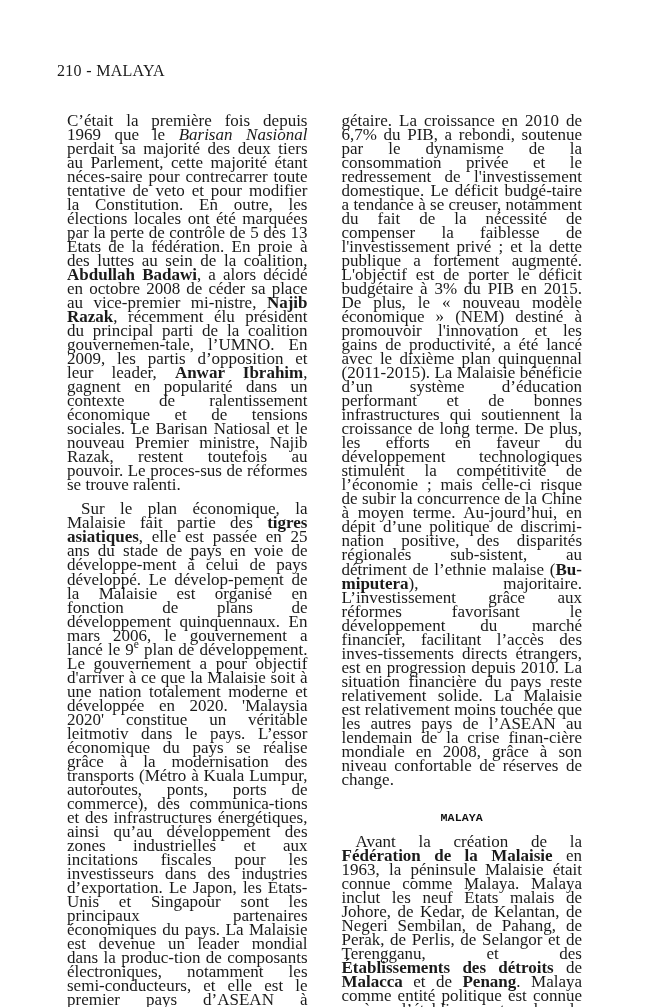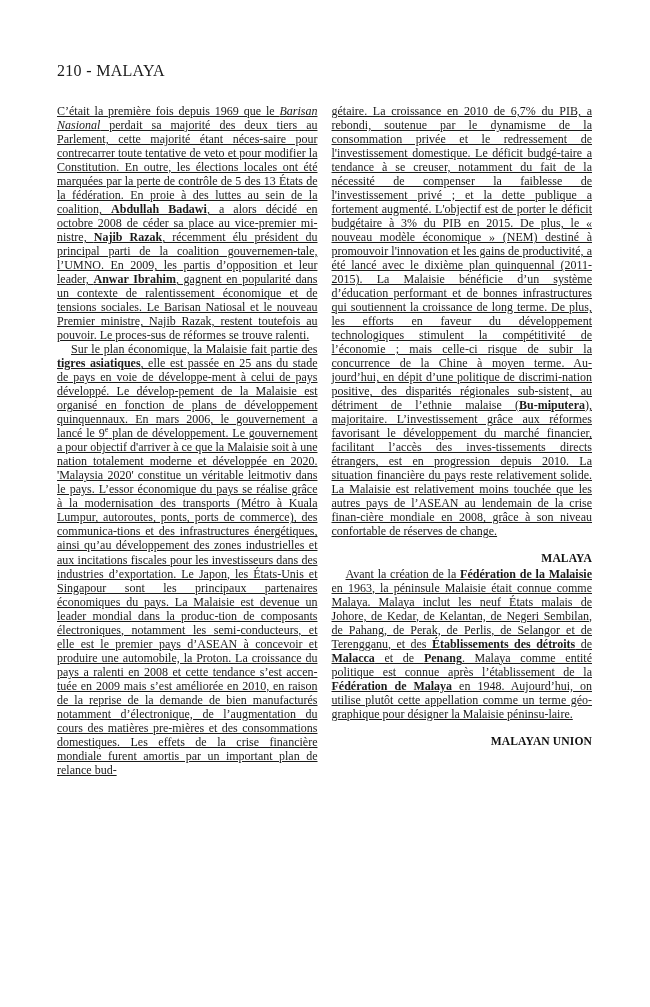--- a/index.html
+++ b/index.html
@@ -34,41 +34,41 @@
     height: 845px;
     display: flex;
     flex-direction: row;
     gap: 14px;
   }
   .column {
     width: 261px;
     box-sizing: border-box;
   }
   p.body-text {
-    margin: 0;
-    font-size: 12px;
+    margin: 10px;
+    font-size: 17px;
     line-height: 14.02px;
     text-align: justify;
     text-justify: inter-word;
     hyphens: manual;
     -webkit-hyphens: manual;
     color: #1a1a1a;
-    text-decoration: underline;
   }
   p.indent {
     text-indent: 14px;
   }
   h2.section-heading {
     margin: 0;
     font-size: 11.6px;
     line-height: 14.02px;
     font-weight: bold;
-    text-align: right;
+    text-align: center;
     letter-spacing: 0.1px;
     color: #111111;
+    font-family: Liberation Mono, monospace;
   }
   .spacer-before-heading {
     height: 14px;
   }
   b { font-weight: bold; }
   i { font-style: italic; }
   sup {
     font-size: 0.68em;
     vertical-align: super;
     line-height: 0;

